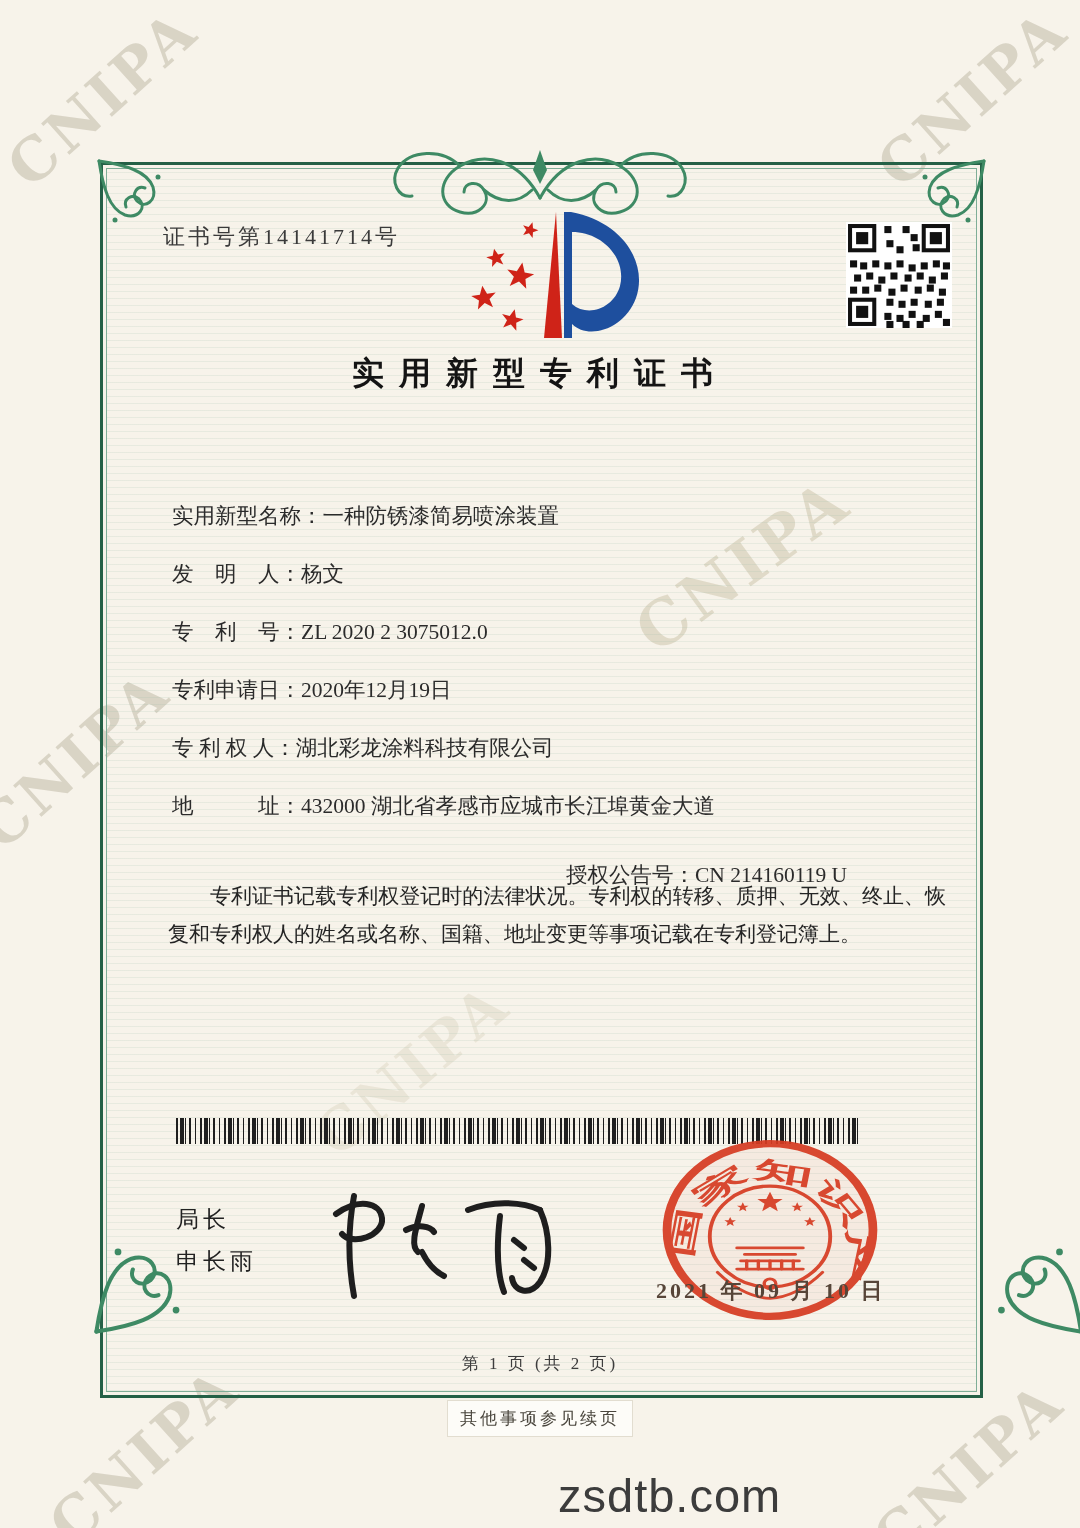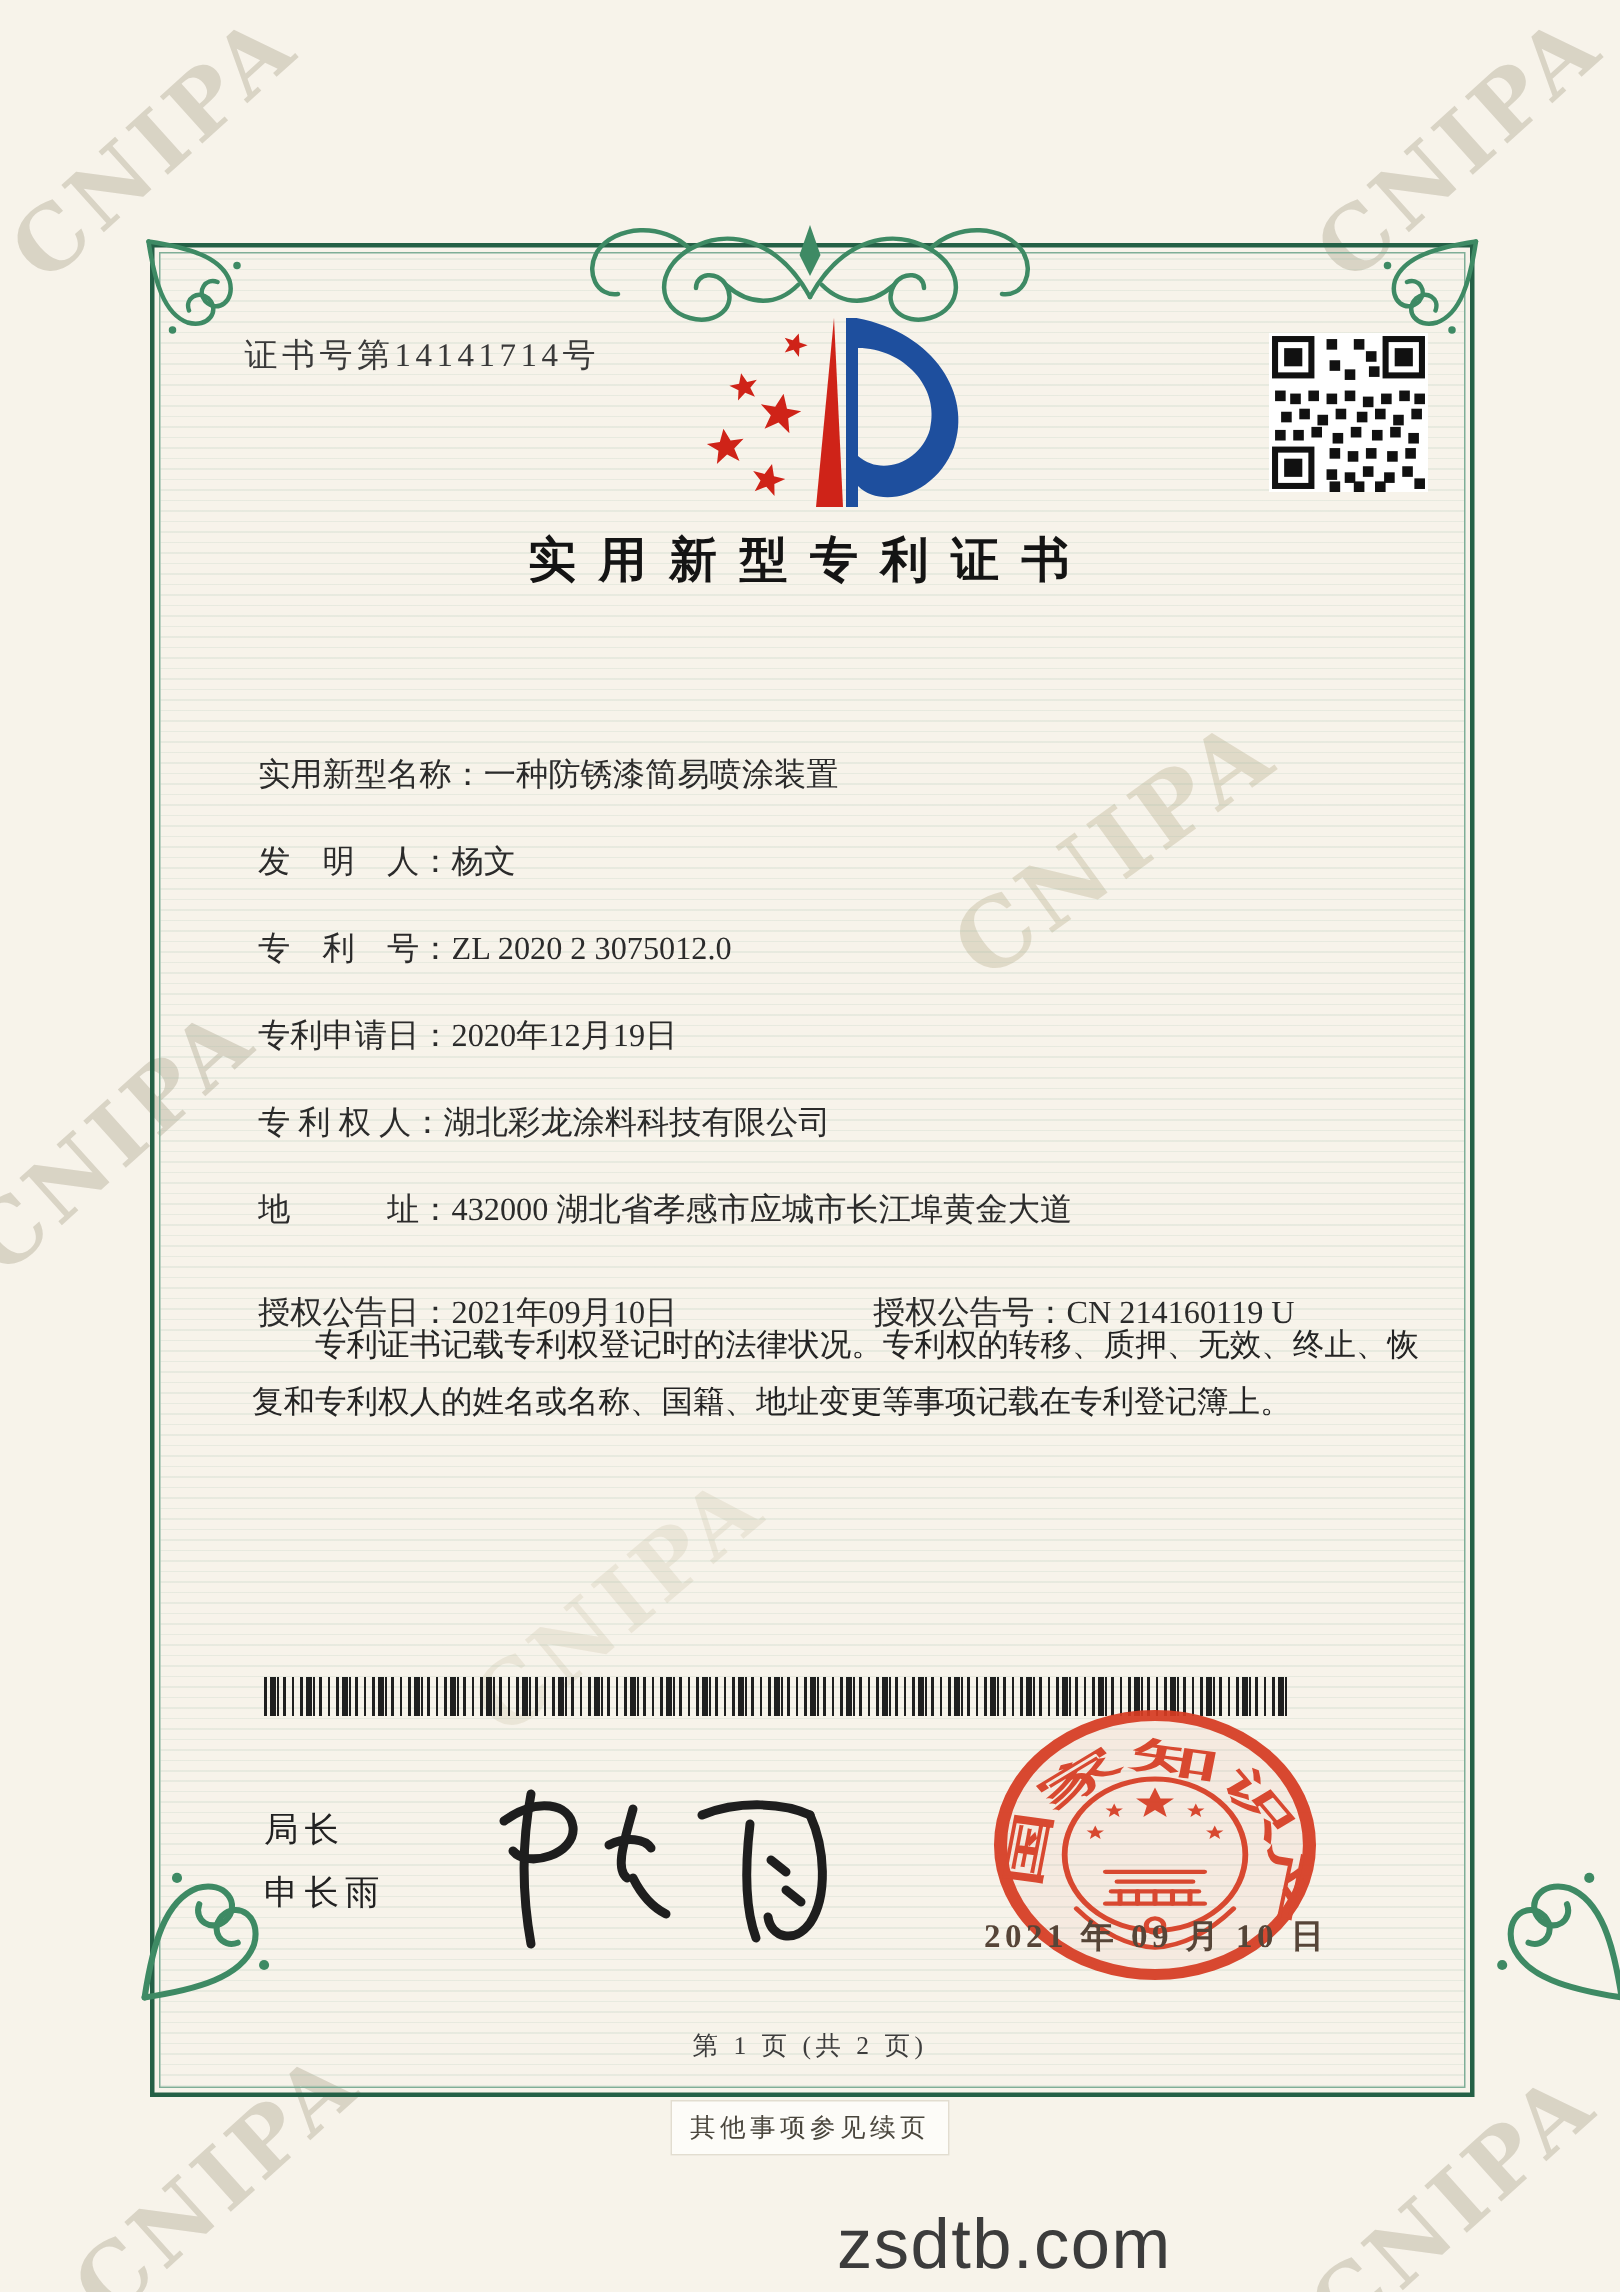--- a/index.html
+++ b/index.html
@@ -41,21 +41,21 @@
   .qr{position:absolute;left:846px;top:222px;}
   .title{
     position:absolute;left:0;top:352px;width:100%;text-align:center;
     font-size:32px;font-weight:700;letter-spacing:15px;color:#141414;
   }
   
   .fields{position:absolute;left:172px;top:470px;width:760px;font-size:21.5px;margin-top:32px;}
   .field-row{height:58px;line-height:28px;}
   .field-row .lab{color:#2b2b2b;}
   .grant-row{margin-top:11px;height:58px;line-height:28px;position:relative;}
-  .grant-no{position:absolute;left:410px;top:0;text-align:right;}
+  .grant-no{position:absolute;left:394px;top:0;text-align:right;}
   
   .body-text{
     position:absolute;left:168px;top:878px;width:778px;
     font-size:21px;line-height:37.5px;text-align:justify;color:#242424;
   }
   .body-text p{margin:0 0 2px 0;text-indent:2em;}
   
   .barcode{
     position:absolute;left:176px;top:1118px;width:684px;height:26px;
     background-image:repeating-linear-gradient(90deg,
@@ -236,21 +236,20 @@
     <div class="field-row">
       <span class="lab">专利申请日：</span><span>2020年12月19日</span>
     </div>
     <div class="field-row">
       <span class="lab">专 利 权 人：</span><span>湖北彩龙涂料科技有限公司</span>
     </div>
     <div class="field-row">
       <span class="lab">地　　　址：</span><span>432000 湖北省孝感市应城市长江埠黄金大道</span>
     </div>
     <div class="grant-row">
-      <span><span class="lab">授权公告日：</span><span>2021年09月10日</span></span>
       <span class="grant-no"><span class="lab">授权公告号：</span><span>CN 214160119 U</span></span>
     </div>
   </div>
 
   <div class="body-text">
     <p>专利证书记载专利权登记时的法律状况。专利权的转移、质押、无效、终止、恢复和专利权人的姓名或名称、国籍、地址变更等事项记载在专利登记簿上。</p>
   </div>
 
   <div class="barcode"></div>
 

